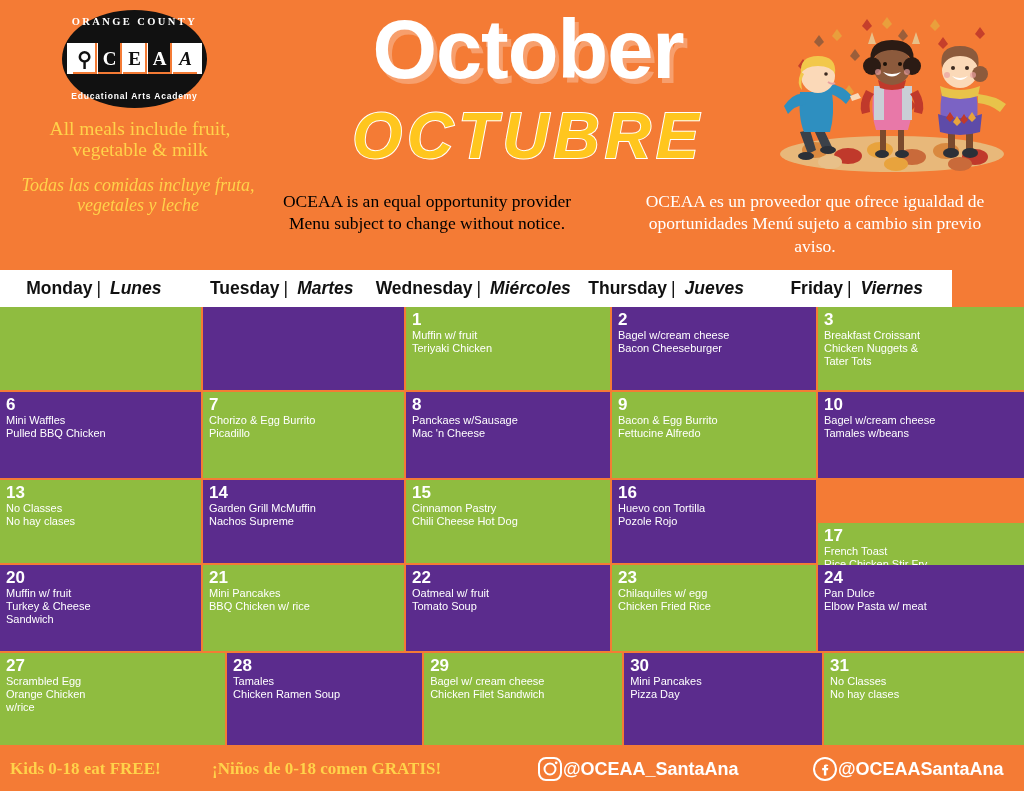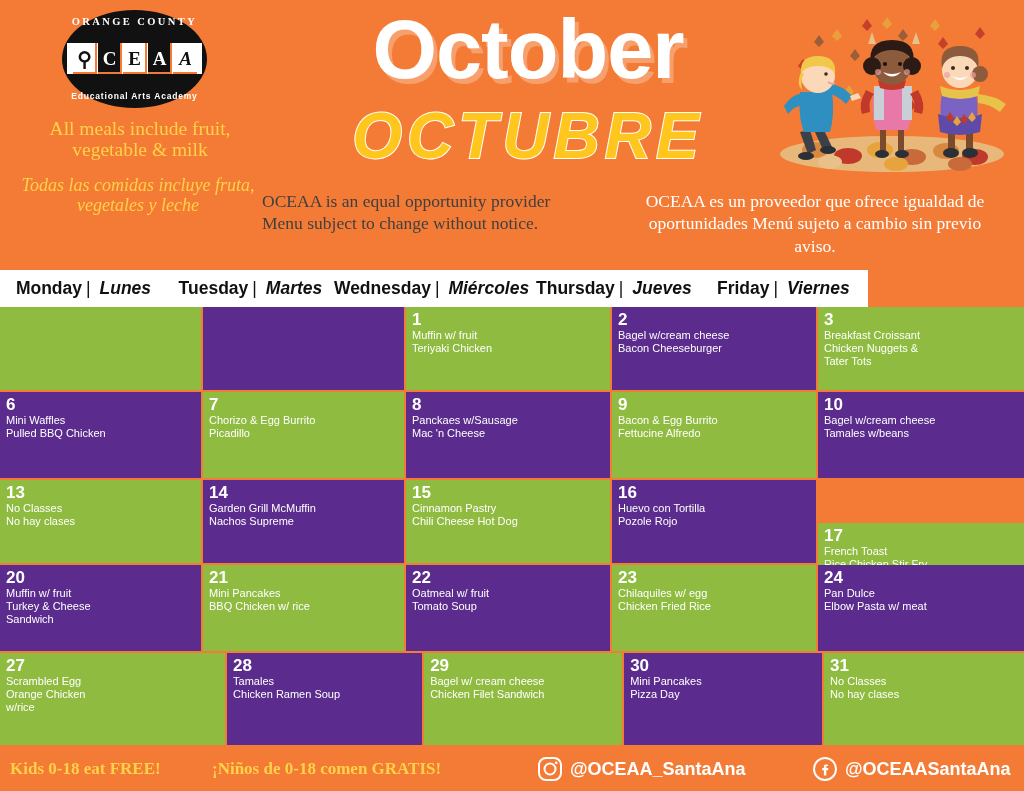--- a/index.html
+++ b/index.html
@@ -68,34 +68,34 @@
   .title-es {
     position:absolute; left:318px; top:104px; width:420px;
     color:#FFC61E; font-size:64px; font-weight:bold; font-style:italic;
     line-height:1; letter-spacing:5px; text-align:center;
     -webkit-text-stroke:2px #fff;
     paint-order:stroke fill;
   }
 
   .sub-en {
     position:absolute; left:262px; top:190px; width:330px;
-    color:#404040; font-family:"Liberation Serif", serif;
-    font-size:17.5px; line-height:1.28; 
+    color:#000000; font-family:"Liberation Serif", serif;
+    font-size:17.5px; line-height:1.28; text-align:center;
   }
   .sub-es {
     position:absolute; left:630px; top:190px; width:370px;
     color:#fff; font-family:"Liberation Serif", serif;
     font-size:17.5px; line-height:1.28; text-align:center;
   }
 
   .kids { position:absolute; left:770px; top:14px; width:245px; height:160px; }
 
   
   .daybar {
-    position:absolute; top:270px; left:0; width:868px; height:37px;
+    position:absolute; top:270px; left:0; width:952px; height:37px;
     background:#fff; display:flex;
   }
   .daybar .dh {
     display:flex; align-items:center; justify-content:center;
     color:#111; font-size:17.5px; font-weight:bold; white-space:nowrap;
   }
   .daybar .dh .es { font-style:italic; margin-left:5px; }
   .daybar .dh .bar { margin:0 4px; font-weight:normal; }
 
   
@@ -125,21 +125,21 @@
     background:#F47B35; display:flex; align-items:center;
   }
   .foot-en {
     position:absolute; left:10px; color:#FFD24A;
     font-family:"Liberation Serif", serif; font-weight:bold; font-size:17px;
   }
   .foot-es {
     position:absolute; left:212px; color:#FFD24A;
     font-family:"Liberation Serif", serif; font-weight:bold; font-size:17px;
   }
-  .soc { position:absolute; display:flex; align-items:center; gap:7px; }
+  .soc { position:absolute; display:flex; align-items:center; }
   .soc.ig { left:537px; }
   .soc.fb { left:812px; }
   .soc .handle { color:#fff; font-size:18px; font-weight:bold; white-space:nowrap; }
 </style>
 </head>
 <body>
 
 <div class="page">
 
   <div class="header">

